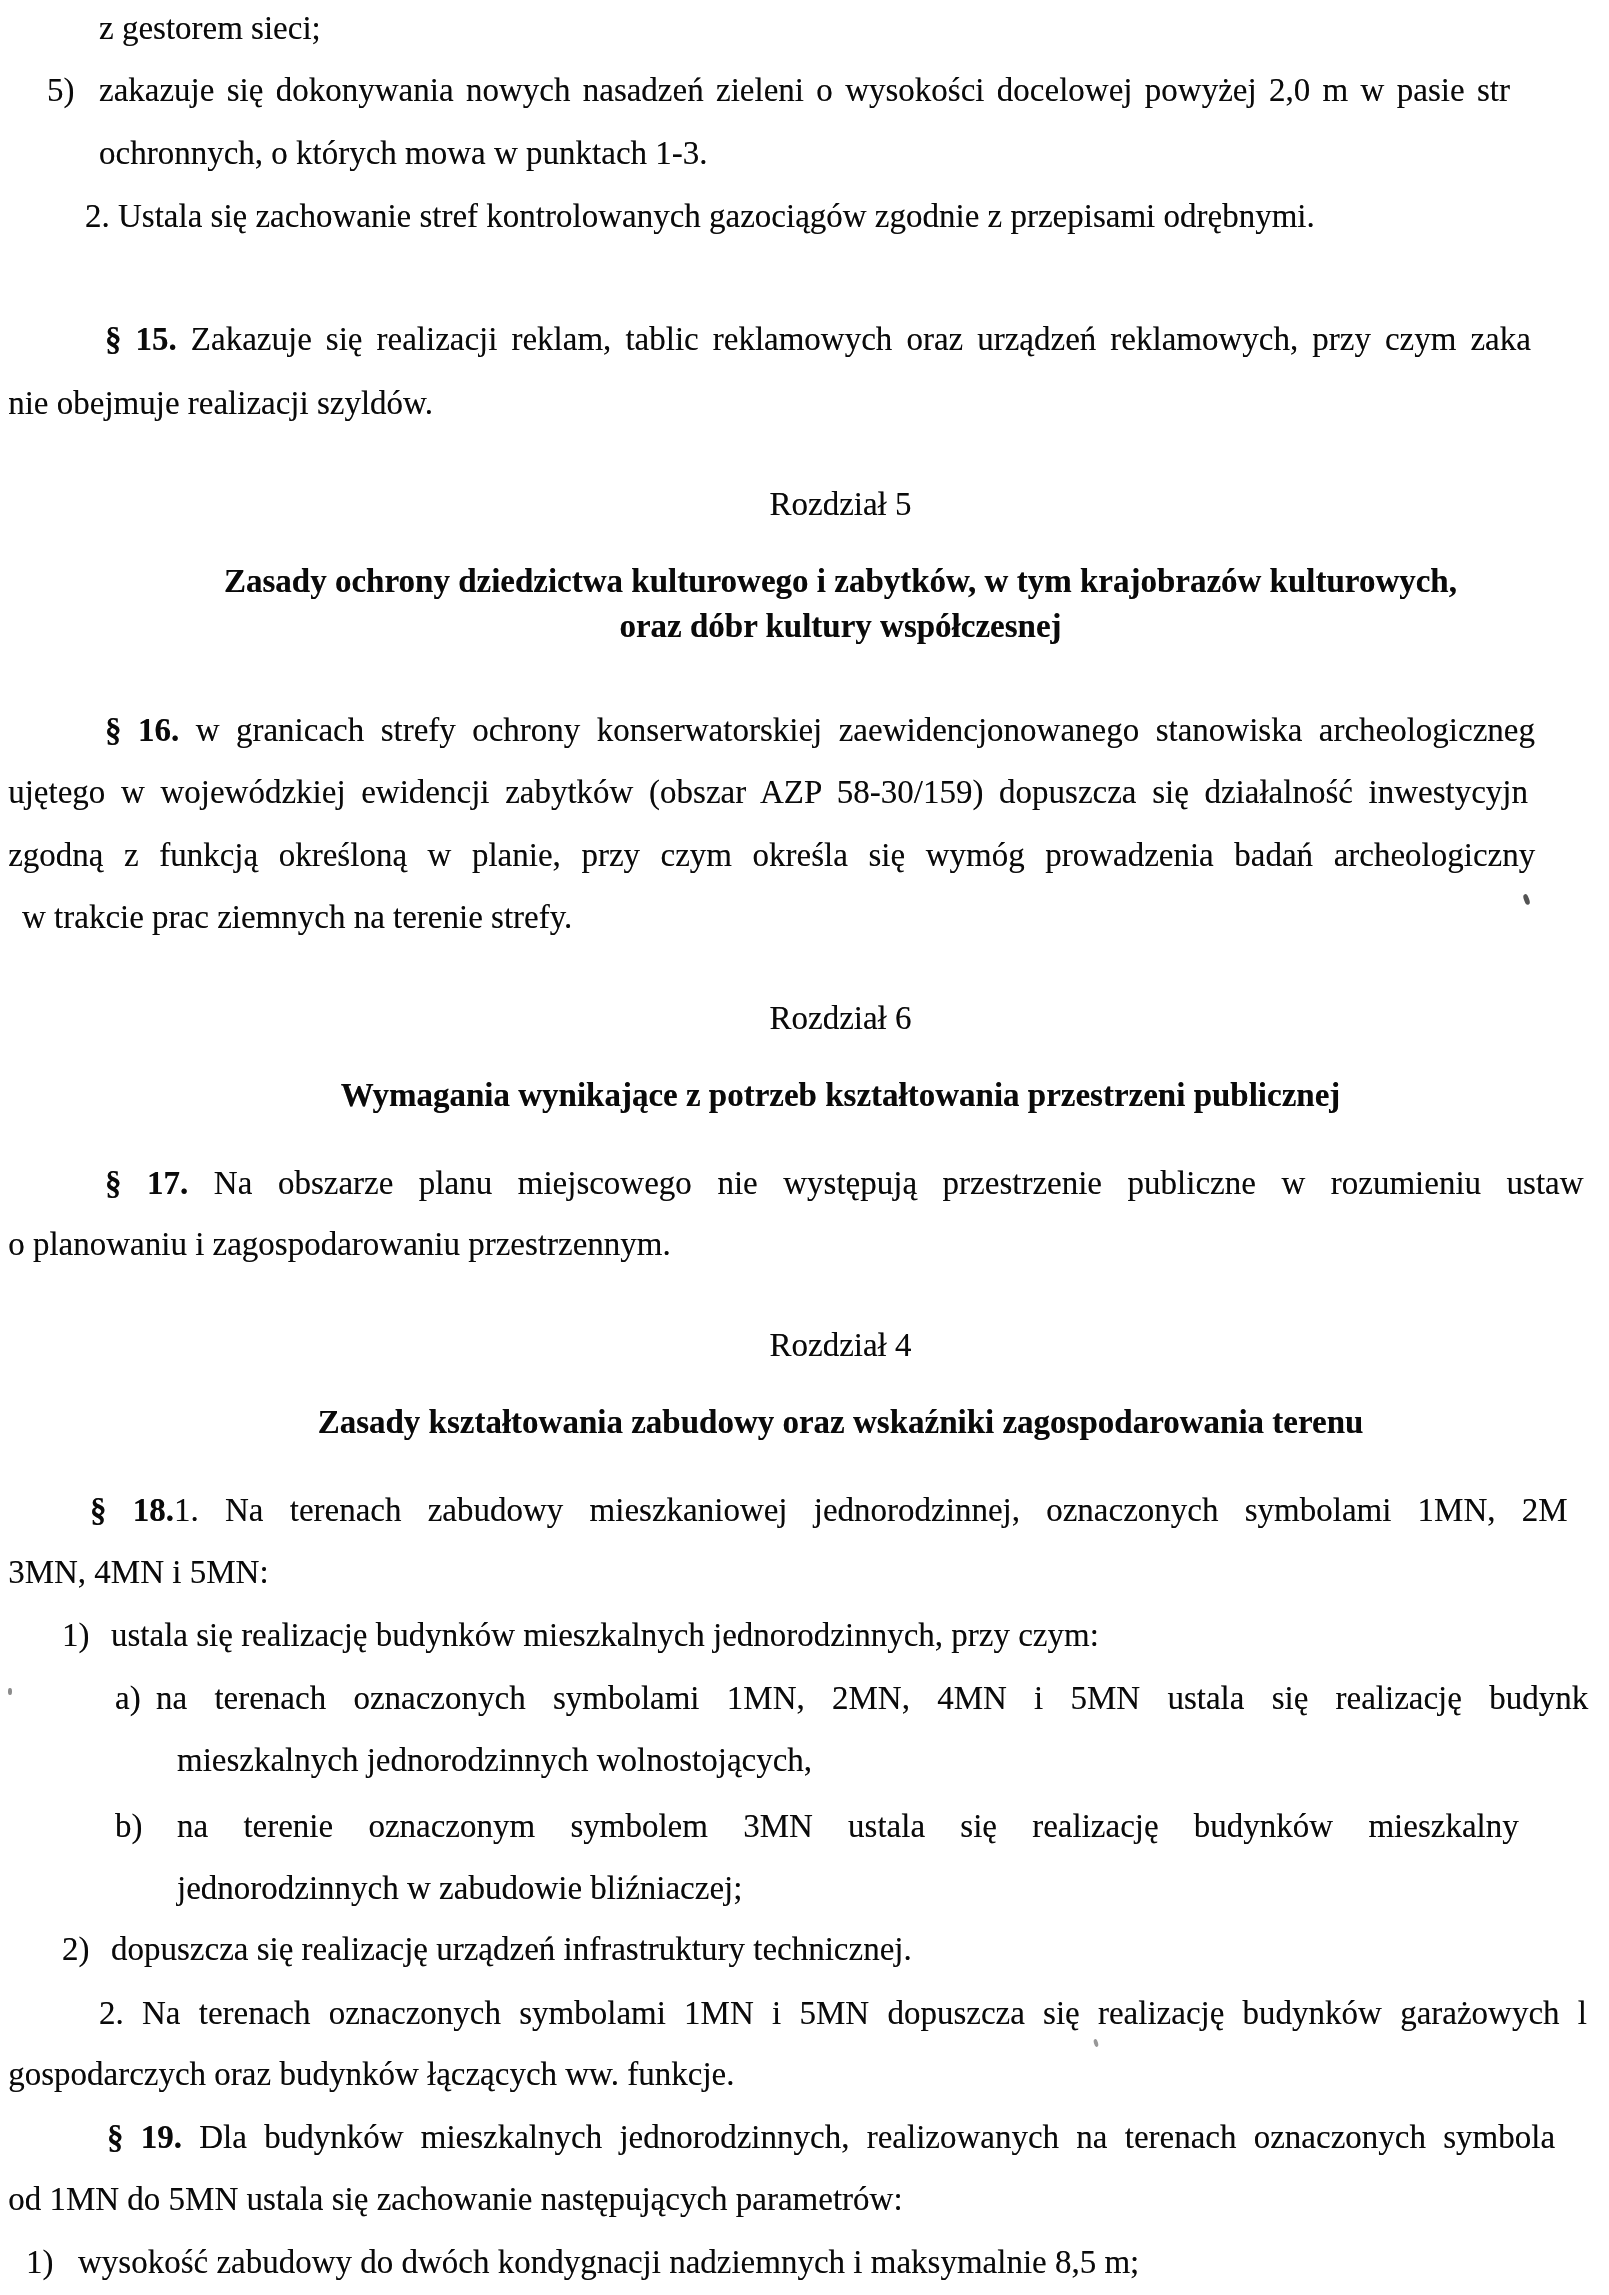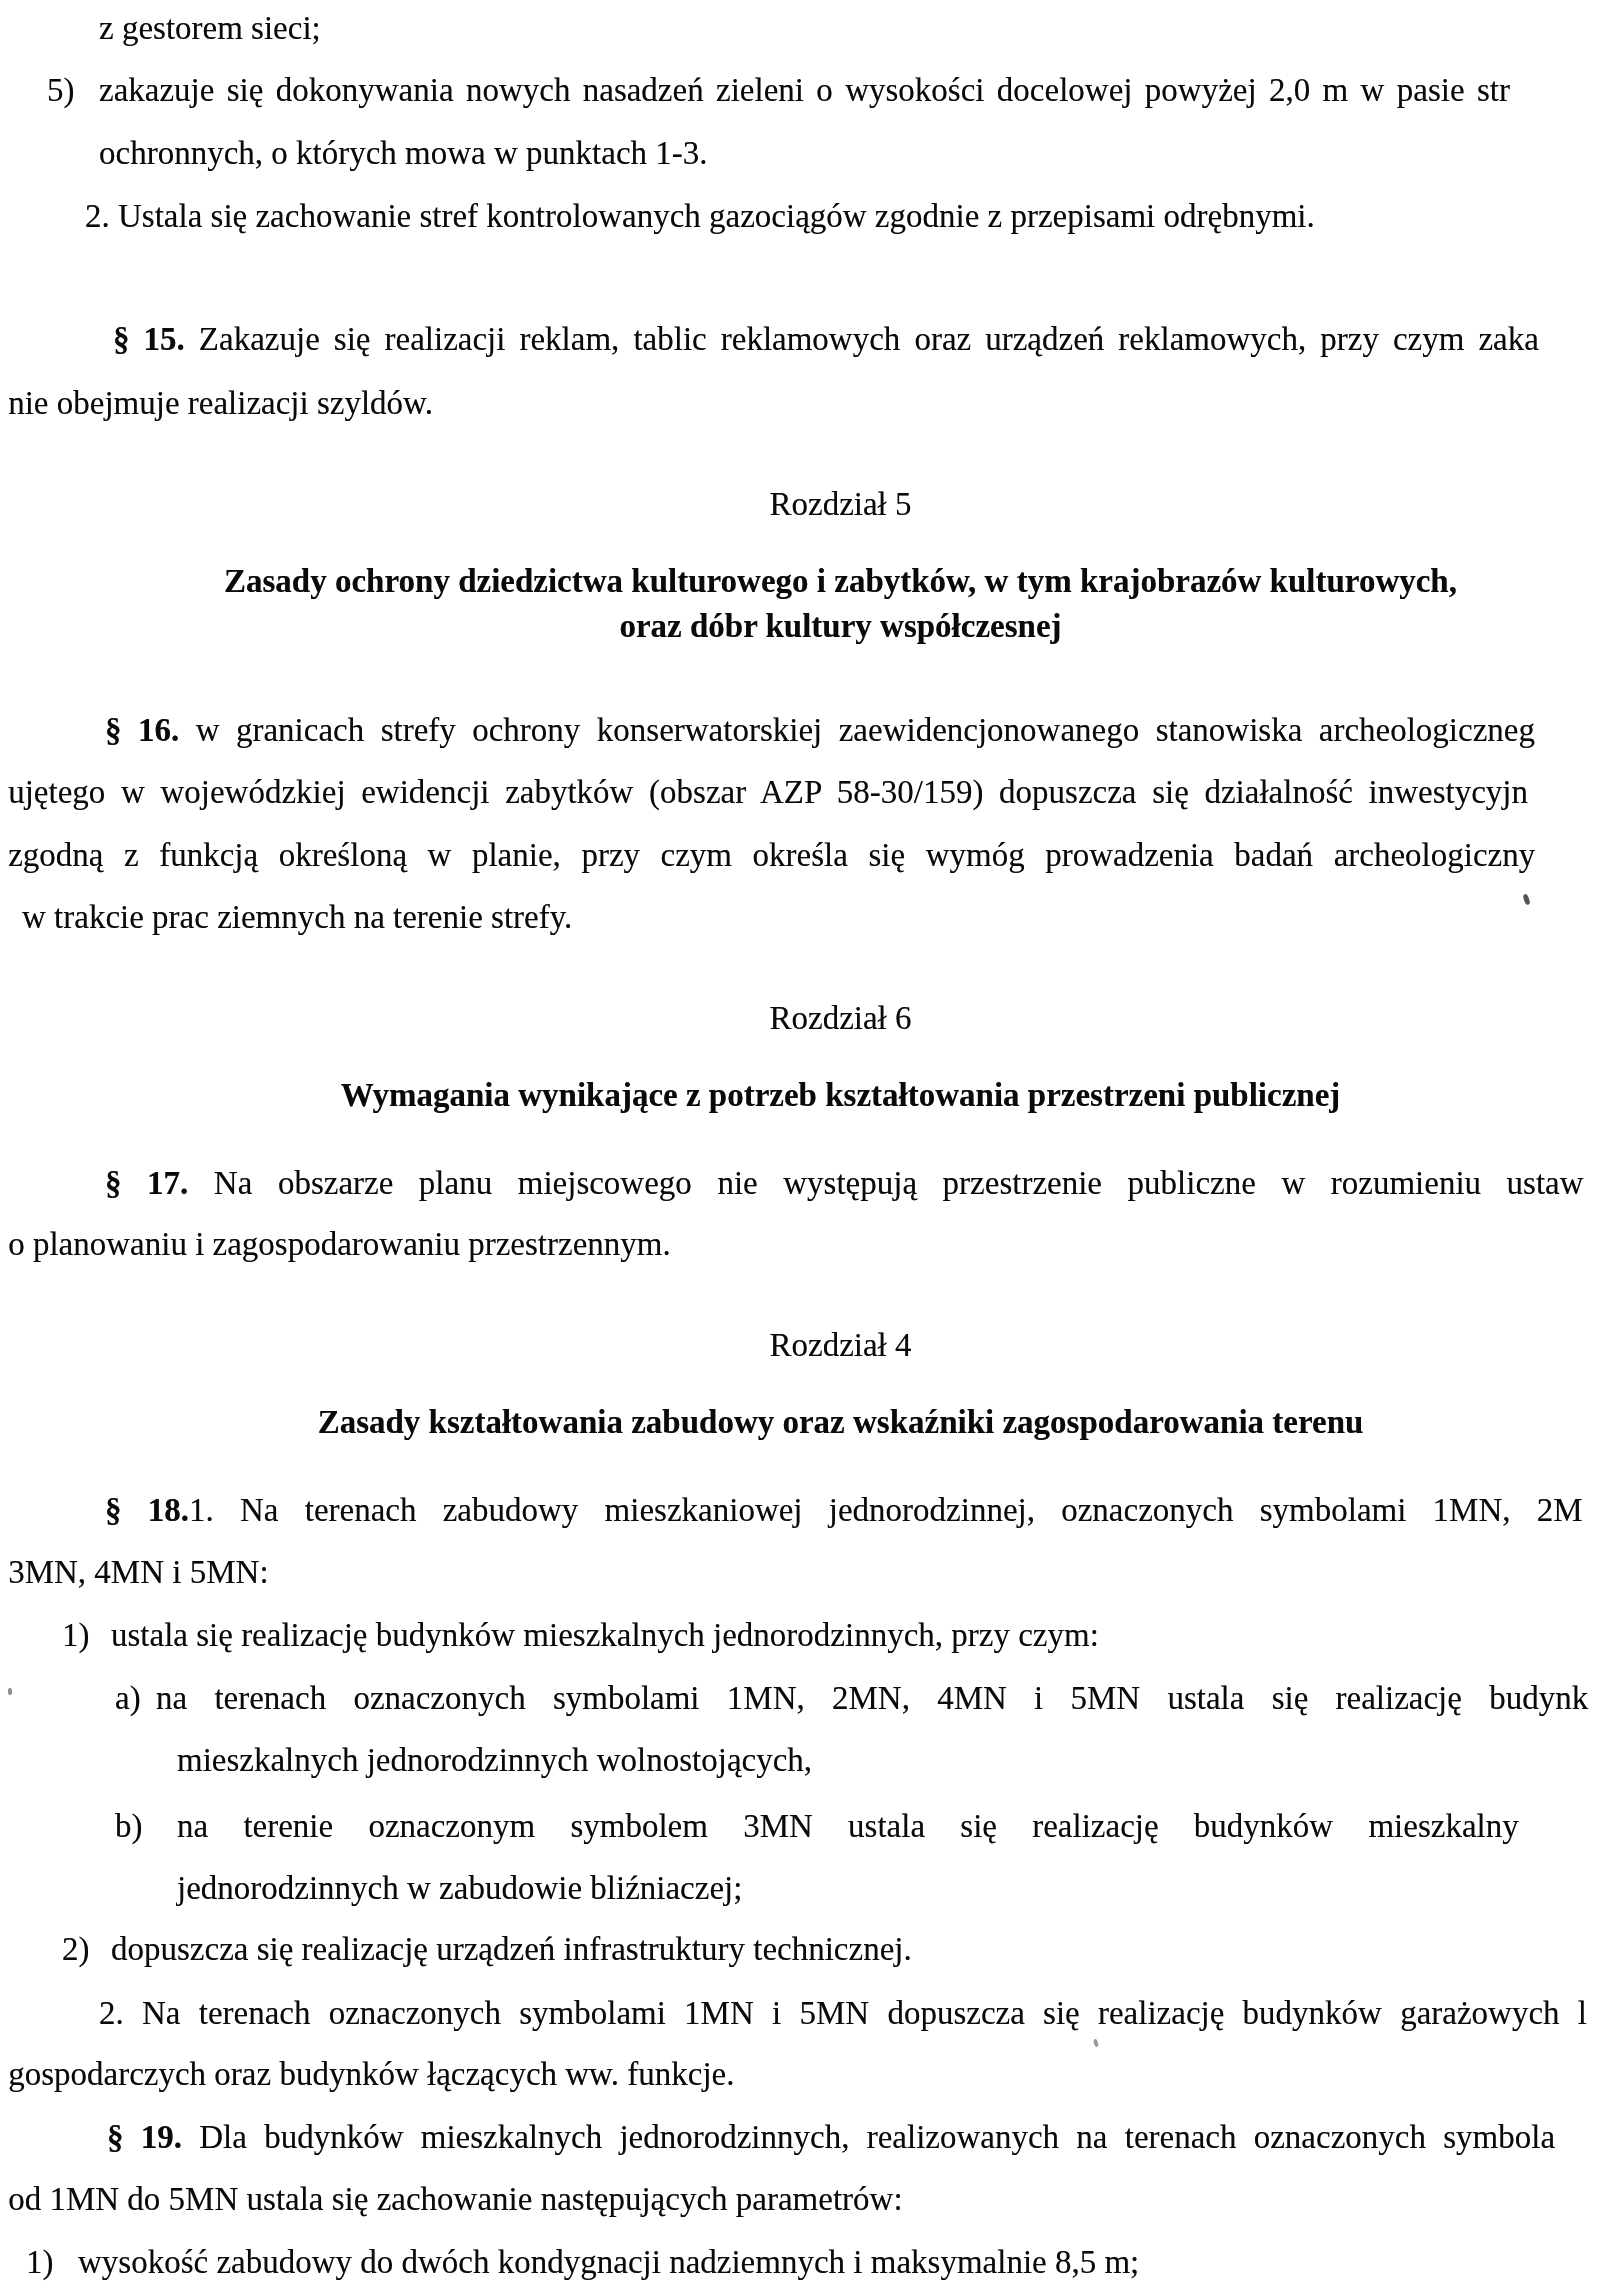--- a/index.html
+++ b/index.html
@@ -50,21 +50,21 @@
         <span class="seg" style="left: 47px;">5)</span>
         <span class="seg" style="left: 99px; word-spacing: 4.1px;">zakazuje się dokonywania nowych nasadzeń zieleni o wysokości docelowej powyżej 2,0 m w pasie str</span>
       </div>
       <div class="line" style="top: 133px;">
         <span class="seg" style="left: 99px;">ochronnych, o których mowa w punktach 1-3.</span>
       </div>
       <div class="line" style="top: 196px;">
         <span class="seg" style="left: 85px;">2. Ustala się zachowanie stref kontrolowanych gazociągów zgodnie z przepisami odrębnymi.</span>
       </div>
       <div class="line" style="top: 319px;">
-        <span class="seg" style="left: 105px; word-spacing: 5.8px; margin-left: 8px;"><span class="bold">§ 15.</span> Zakazuje się realizacji reklam, tablic reklamowych oraz urządzeń reklamowych, przy czym zaka</span>
+        <span class="seg" style="left: 105px; word-spacing: 5.8px;"><span class="bold">§ 15.</span> Zakazuje się realizacji reklam, tablic reklamowych oraz urządzeń reklamowych, przy czym zaka</span>
       </div>
       <div class="line" style="top: 383px;">
         <span class="seg" style="left: 8.2px;">nie obejmuje realizacji szyldów.</span>
       </div>
       <div class="line center" style="top: 484px;"><span class="seg">Rozdział 5</span></div>
       <div class="line center bold" style="top: 561px;"><span class="seg">Zasady ochrony dziedzictwa kulturowego i zabytków, w tym krajobrazów kulturowych,</span></div>
       <div class="line center bold" style="top: 606px;"><span class="seg">oraz dóbr kultury współczesnej</span></div>
       <div class="line" style="top: 710px;">
         <span class="seg" style="left: 105px; word-spacing: 8.2px;"><span class="bold">§ 16.</span> w granicach strefy ochrony konserwatorskiej zaewidencjonowanego stanowiska archeologiczneg</span>
       </div>
@@ -81,21 +81,21 @@
       <div class="line center bold" style="top: 1075px;"><span class="seg">Wymagania wynikające z potrzeb kształtowania przestrzeni publicznej</span></div>
       <div class="line" style="top: 1163px;">
         <span class="seg" style="left: 105px; word-spacing: 17.3px;"><span class="bold">§ 17.</span> Na obszarze planu miejscowego nie występują przestrzenie publiczne w rozumieniu ustaw</span>
       </div>
       <div class="line" style="top: 1224px;">
         <span class="seg" style="left: 8.2px;">o planowaniu i zagospodarowaniu przestrzennym.</span>
       </div>
       <div class="line center" style="top: 1325px;"><span class="seg">Rozdział 4</span></div>
       <div class="line center bold" style="top: 1402px;"><span class="seg">Zasady kształtowania zabudowy oraz wskaźniki zagospodarowania terenu</span></div>
       <div class="line" style="top: 1490px;">
-        <span class="seg" style="left: 105px; word-spacing: 18px;"><span class="bold">§ 18.</span>1. Na terenach zabudowy mieszkaniowej jednorodzinnej, oznaczonych symbolami 1MN, 2M</span>
+        <span class="seg" style="left: 90px; word-spacing: 18px;"><span class="bold">§ 18.</span>1. Na terenach zabudowy mieszkaniowej jednorodzinnej, oznaczonych symbolami 1MN, 2M</span>
       </div>
       <div class="line" style="top: 1552px;">
         <span class="seg" style="left: 8.2px;">3MN, 4MN i 5MN:</span>
       </div>
       <div class="line" style="top: 1615px;">
         <span class="seg" style="left: 62px;">1)</span>
         <span class="seg" style="left: 111px;">ustala się realizację budynków mieszkalnych jednorodzinnych, przy czym:</span>
       </div>
       <div class="line" style="top: 1678px;">
         <span class="seg" style="left: 115px;">a)</span>

